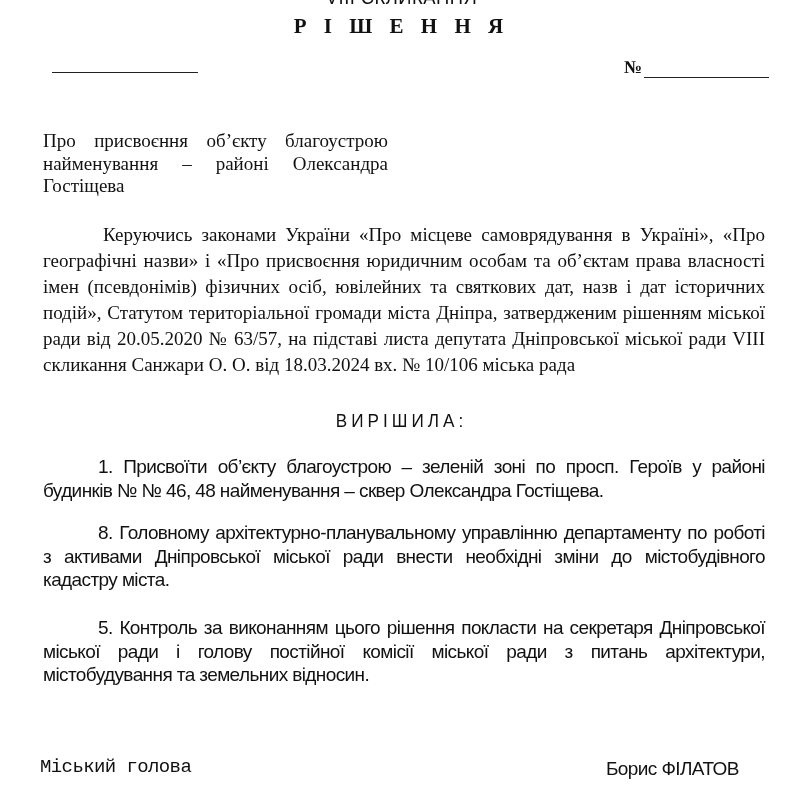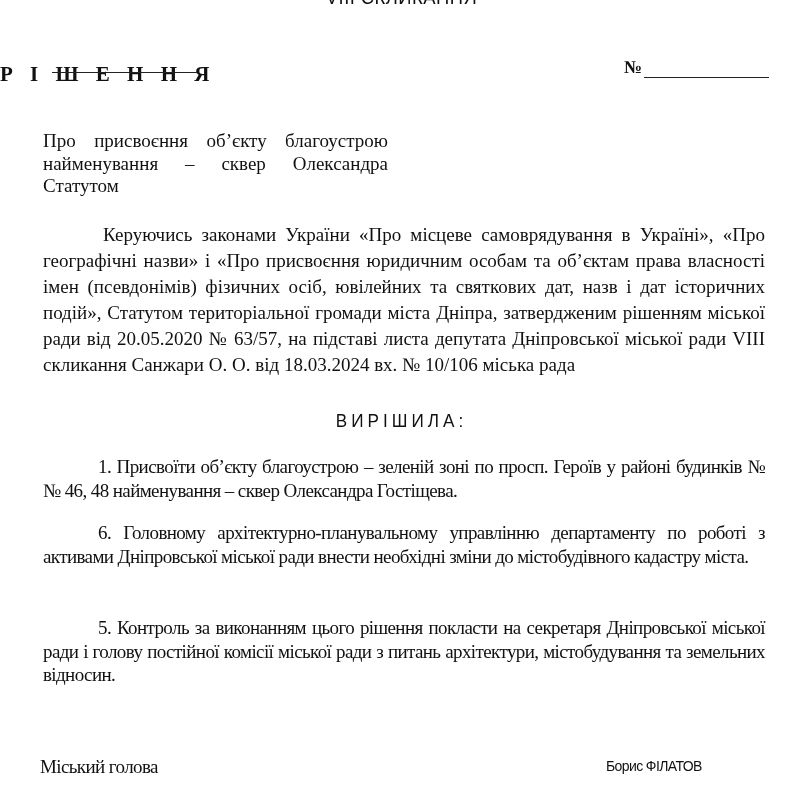--- a/index.html
+++ b/index.html
@@ -8,22 +8,22 @@
       font-family: "Liberation Serif", "DejaVu Serif", serif;
       color: #111111;
     }
     .abs { position: absolute; }
     .header-top {
       top: -14px; left: 0; width: 803px; text-align: center;
       font-size: 20px; letter-spacing: 0.5px; font-family: "Liberation Sans", sans-serif;
       transform: scaleX(0.92);
     }
     .header-title {
-      top: 14px; left: 0; width: 803px; 
-      font-size: 21px; font-weight: bold; letter-spacing: 6px; margin-top: 48px;
+      top: 14px; left: 0; width: 803px; text-align: center;
+      font-size: 21px; font-weight: bold; letter-spacing: 6px;
     }
     .date-line {
       top: 72px; left: 52px; width: 146px; height: 0; border-top: 1px solid #222;
     }
     .number-label { top: 57px; left: 624px; font-size: 18px; font-weight: bold; }
     .number-line { top: 77px; left: 644px; width: 125px; height: 0; border-top: 1px solid #222; }
     .subject {
       top: 130px; left: 43px; width: 345px; font-size: 19px; line-height: 22.5px;
       text-align: justify;
     }
@@ -31,42 +31,42 @@
       top: 222px; left: 43px; width: 722px; font-size: 19px; line-height: 26px;
       text-align: justify; text-indent: 60px;
     }
     .resolved {
       top: 410px; left: 0; width: 803px; text-align: center; font-size: 19px;
       letter-spacing: 4.5px; font-family: "Liberation Sans", sans-serif; transform: scaleX(0.9);
     }
     .item {
       left: 43px; width: 722px; font-size: 19px; line-height: 23.5px;
       text-align: justify; text-indent: 55px;
-      font-family: Liberation Serif, serif; letter-spacing: -0.6px;
+      font-family: Liberation Sans, sans-serif; letter-spacing: -0.6px;
     }
     .item1 { top: 455px; }
     .item2 { top: 521px; }
     .item3 { top: 616px; }
-    .signer-title { top: 756px; left: 40px; font-size: 19px; font-family: Liberation Serif, serif; letter-spacing: -0.6px; }
-    .signer-name { top: 758px; left: 606px; font-size: 14px; font-family: "Liberation Sans", sans-serif; letter-spacing: -0.6px; }
+    .signer-title { top: 756px; left: 40px; font-size: 19px; font-family: Liberation Mono, monospace; letter-spacing: -0.6px; }
+    .signer-name { top: 758px; left: 606px; font-size: 19px; font-family: "Liberation Sans", sans-serif; letter-spacing: -0.6px; }
   </style>
 </head>
 <body>
 
 <div class="abs header-top">VIII СКЛИКАННЯ</div>
 <div class="abs header-title">Р І Ш Е Н Н Я</div>
 
 <div class="abs date-line"></div>
 <div class="abs number-label">№</div>
 <div class="abs number-line"></div>
 
-<div class="abs subject">Про присвоєння об’єкту благоустрою найменування – сквер   Олександра Статутом</div>
+<div class="abs subject">Про присвоєння об’єкту благоустрою найменування – районі   Олександра Гостіщева</div>
 
 <div class="abs preamble">Керуючись законами України «Про місцеве самоврядування в Україні», «Про географічні назви» і «Про присвоєння юридичним особам та об’єктам права власності імен (псевдонімів) фізичних осіб, ювілейних та святкових дат, назв і дат історичних подій», Статутом територіальної громади міста Дніпра, затвердженим рішенням міської ради від 20.05.2020 № 63/57, на підставі листа депутата Дніпровської міської ради VIII скликання Санжари О. О. від 18.03.2024 вх. № 10/106 міська рада</div>
 
 <div class="abs resolved">ВИРІШИЛА:</div>
 
 <div class="abs item item1">1. Присвоїти об’єкту благоустрою – зеленій зоні по просп. Героїв у районі будинків № № 46, 48 найменування – сквер Олександра Гостіщева.</div>
-<div class="abs item item2">6. Головному архітектурно-планувальному управлінню департаменту по роботі з активами Дніпровської міської ради внести необхідні зміни до містобудівного кадастру міста.</div>
+<div class="abs item item2">8. Головному архітектурно-планувальному управлінню департаменту по роботі з активами Дніпровської міської ради внести необхідні зміни до містобудівного кадастру міста.</div>
 <div class="abs item item3">5. Контроль за виконанням цього рішення покласти на секретаря Дніпровської міської ради і голову постійної комісії міської ради з питань архітектури, містобудування та земельних відносин.</div>
 
 <div class="abs signer-title">Міський голова</div>
 <div class="abs signer-name">Борис ФІЛАТОВ</div>
 
 </body></html>

